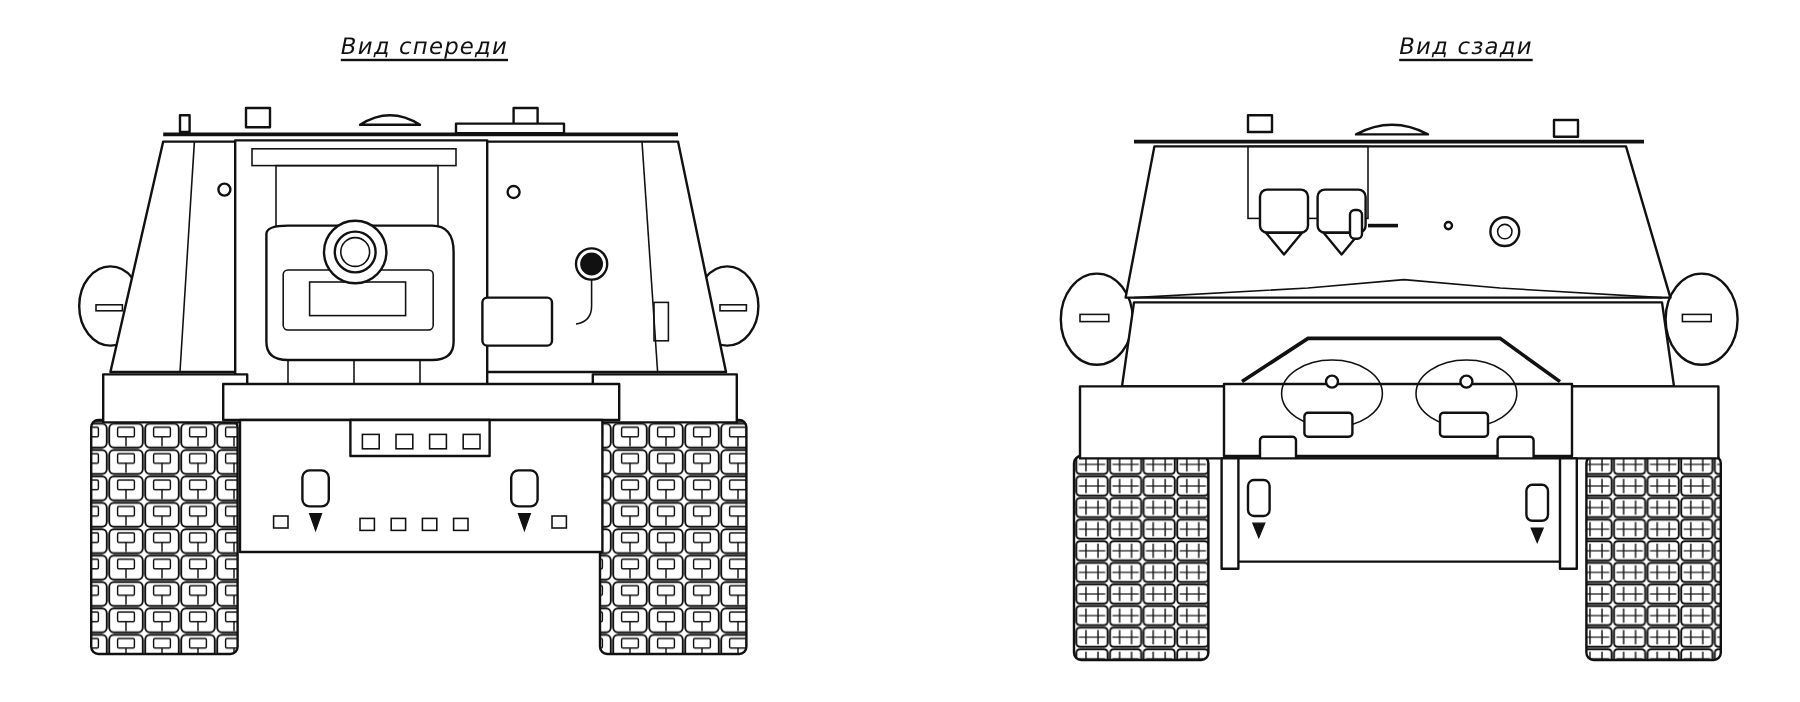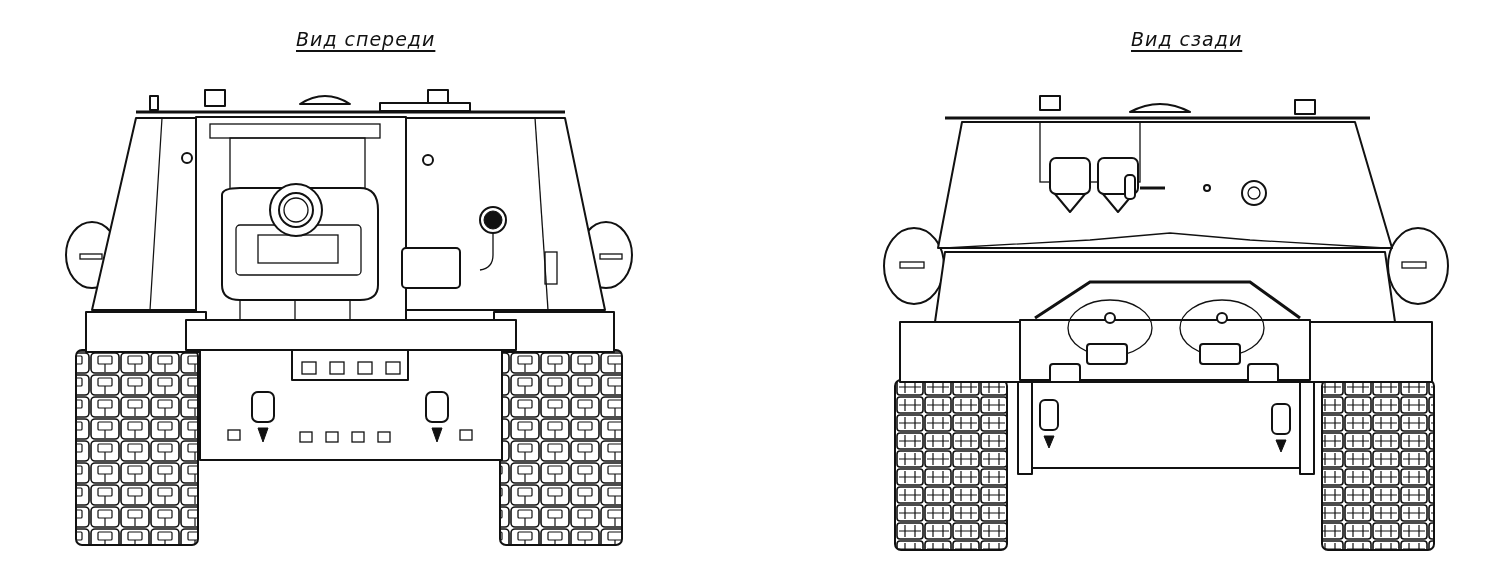--- a/index.html
+++ b/index.html
@@ -2,22 +2,22 @@
 <html><head>
 <meta charset="utf-8">
 <style>
   html, body { margin:0; padding:0; background:#ffffff; }
   body { width:1500px; height:585px; position:relative; overflow:hidden; font-family:"DejaVu Sans", sans-serif; }
   .view-label {
     position:absolute; top:28px; font-style:italic; font-size:19px; color:#111;
     text-decoration:underline; text-decoration-thickness:2px; text-underline-offset:4px;
     letter-spacing:1px; font-family:"DejaVu Sans", sans-serif;
   }
-  #label-front { left:296px;text-align:center; }
-  #label-rear { left:1131px; }
+  #label-front { left:284px;text-align:center; }
+  #label-rear { left:1166px; }
   svg.drawing { position:absolute; top:0; left:0; }
   .ln { fill:#fff; stroke:#111; stroke-width:2; stroke-linejoin:round; }
   .ln-thin { fill:none; stroke:#111; stroke-width:1.3; }
   .ln-thick { fill:none; stroke:#111; stroke-width:3; }
   .dark { fill:#111; stroke:#111; }
   .track { fill:#fff; stroke:#111; stroke-width:1.6; }
 </style>
 </head>
 <body>
 

